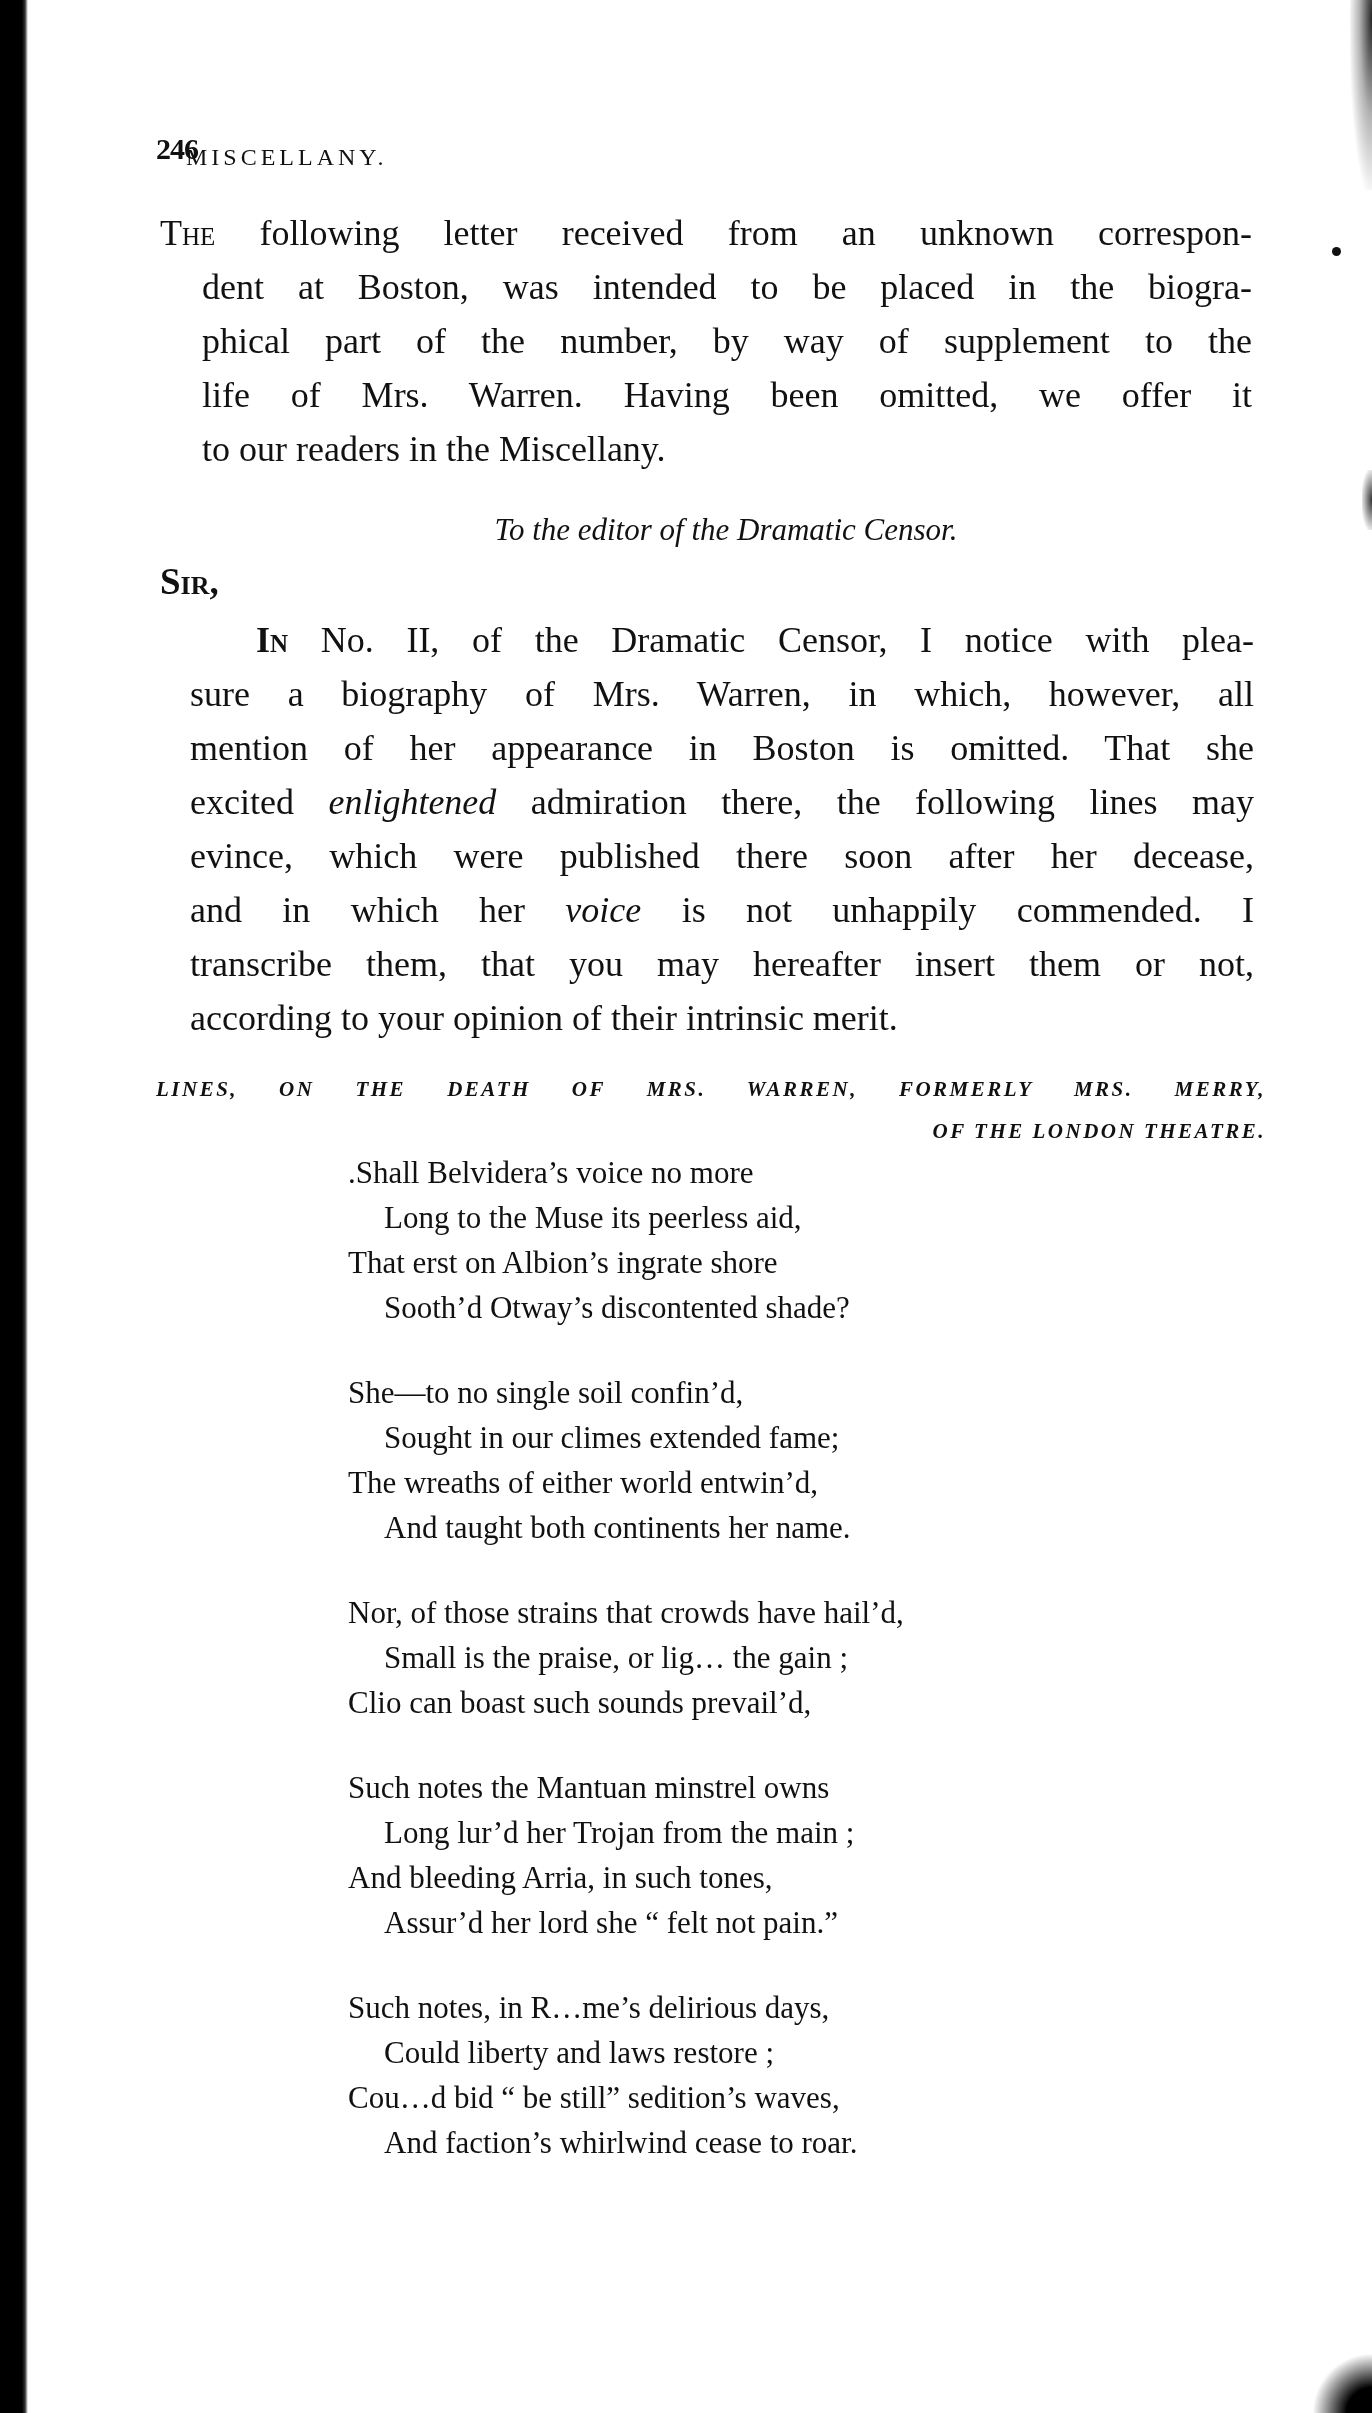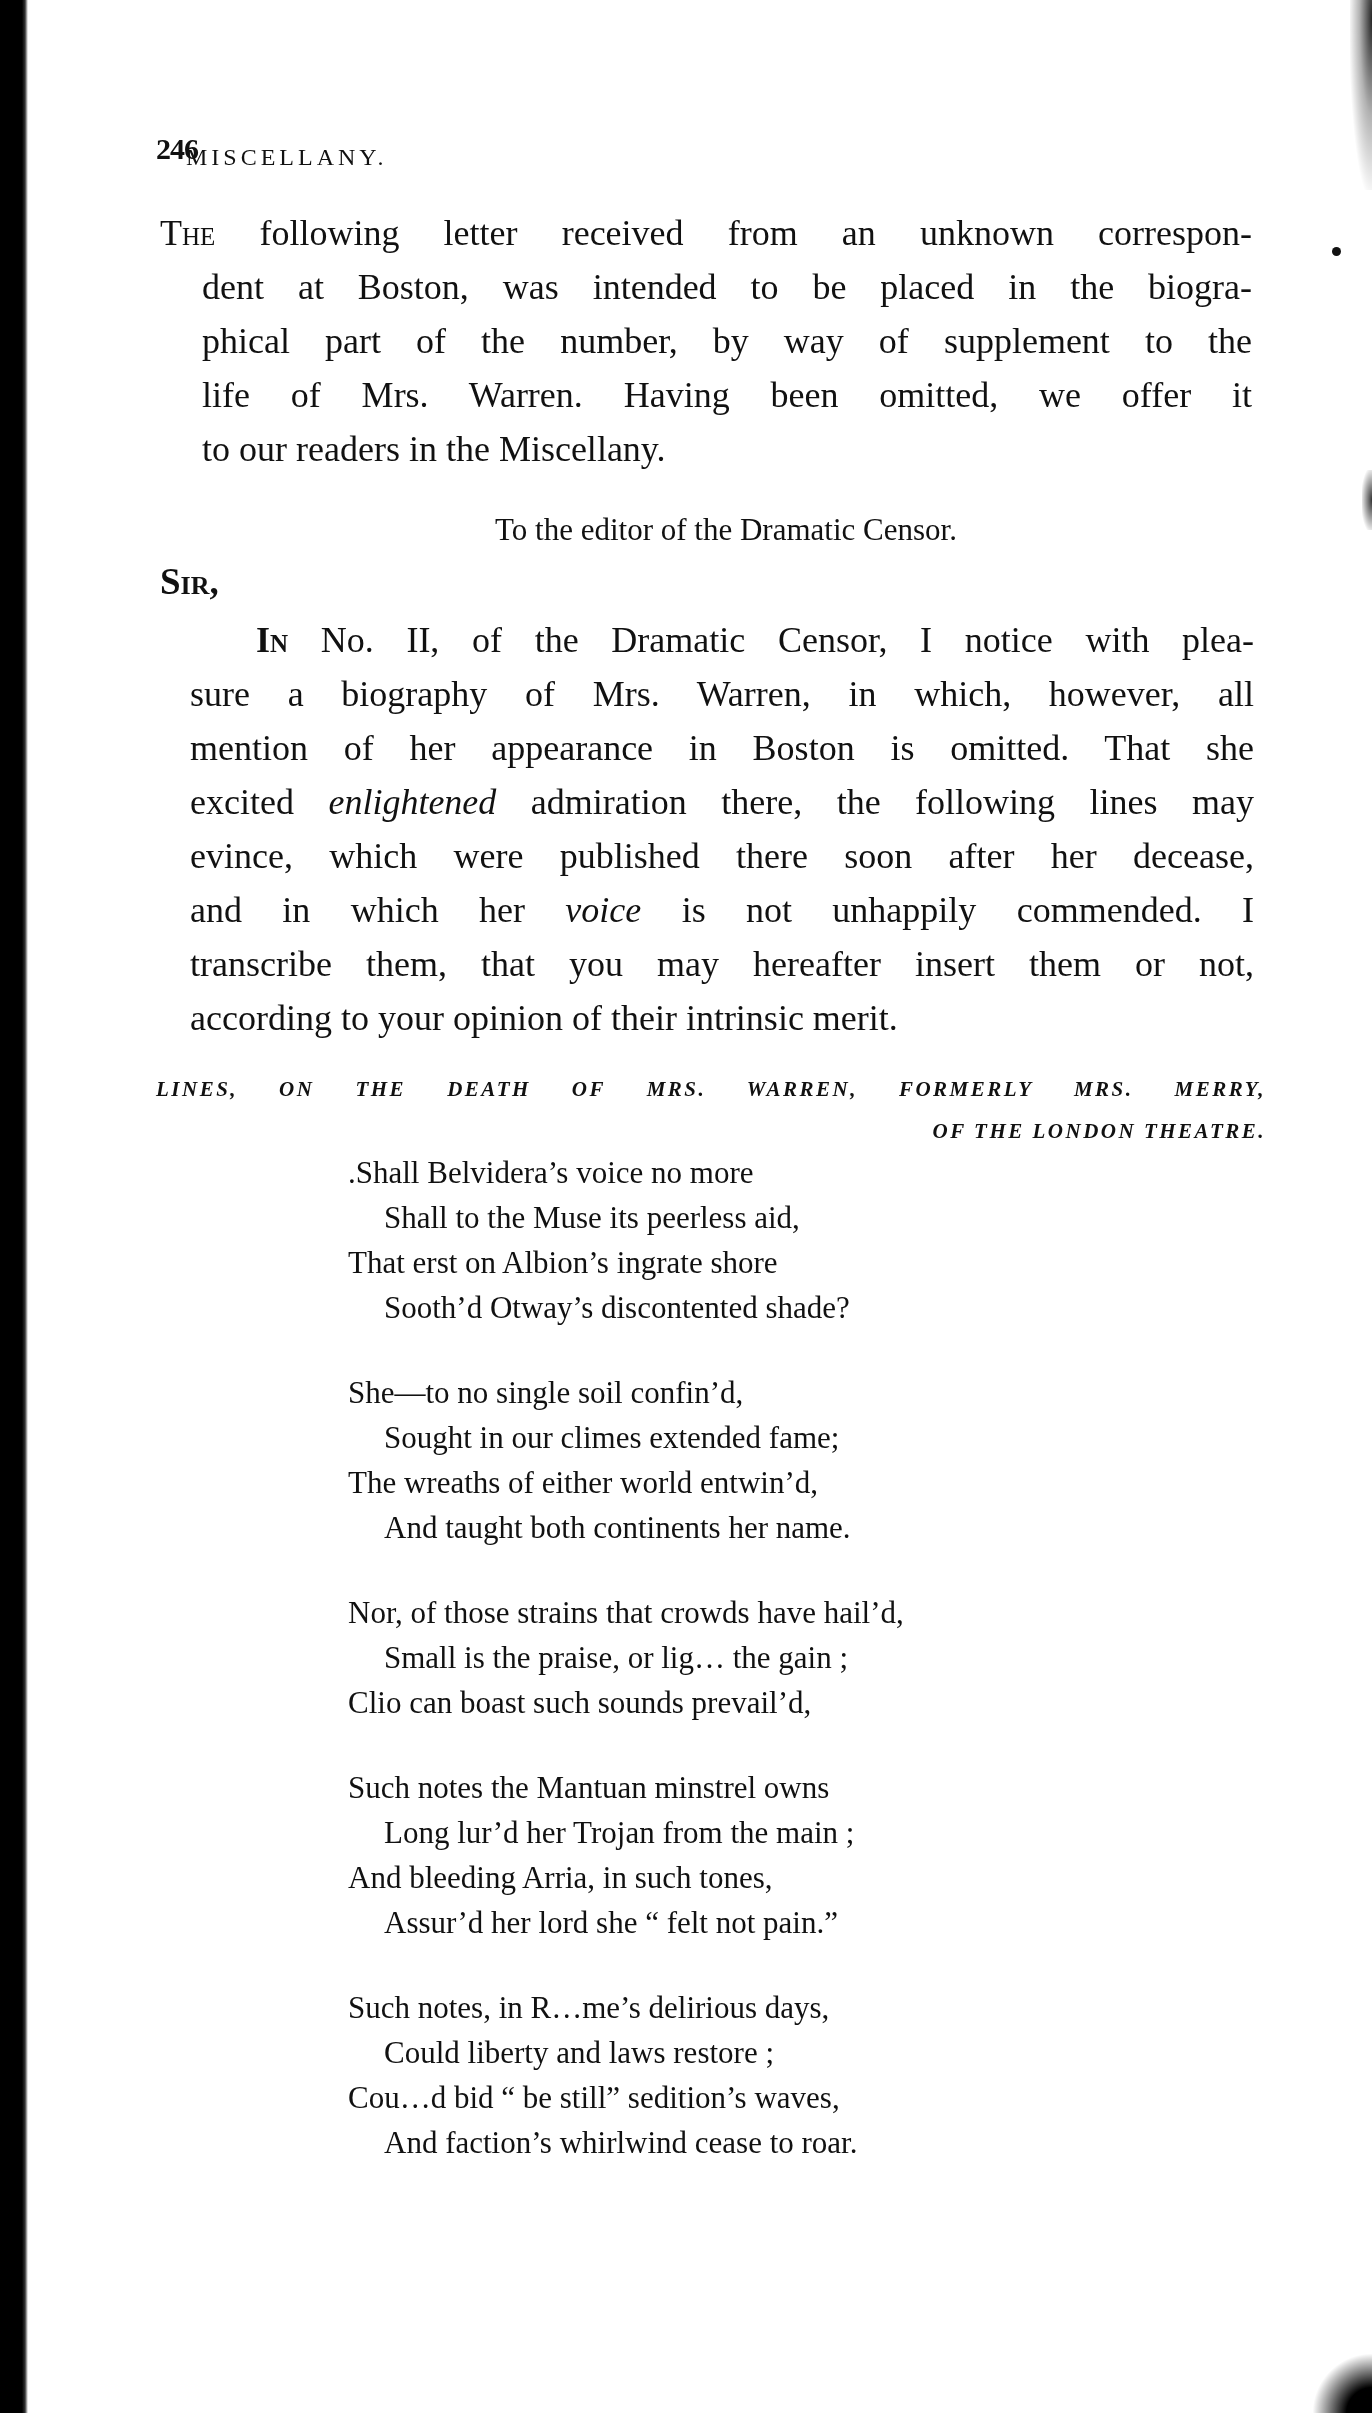--- a/index.html
+++ b/index.html
@@ -55,21 +55,21 @@
       position: absolute; top: 206px; left: 160px; width: 1092px;
       font-size: 36px; line-height: 54px;
     }
     .intro .line { display: block; text-align: justify; text-align-last: justify; white-space: nowrap; }
     .intro .line.indent { padding-left: 42px; }
     .intro .line.last { text-align-last: left; }
     .sc { font-variant: small-caps; }
 
     .address {
       position: absolute; top: 512px; left: 160px; width: 1092px;
-      text-align: center; font-size: 31px;
+      text-align: center; font-style: italic; font-size: 31px;
       padding-left: 40px; box-sizing: border-box;
     }
     .salutation {
       position: absolute; top: 560px; left: 160px;
       font-size: 37px; font-variant: small-caps; font-weight: bold;
     }
 
     .letter {
       position: absolute; top: 613px; left: 158px; width: 1096px;
       font-size: 36px; line-height: 54px;
@@ -131,21 +131,21 @@
 </div>
 
 <div class="poem-title">
   <span class="t1">LINES, ON THE DEATH OF MRS. WARREN, FORMERLY MRS. MERRY,</span>
   <span class="t2">OF THE LONDON THEATRE.</span>
 </div>
 
 <div class="poem">
   <div class="stanza">
     <span class="verse">.Shall Belvidera’s voice no more</span>
-    <span class="verse indent">Shall to the Muse its peerless aid,</span>
+    <span class="verse indent">Long to the Muse its peerless aid,</span>
     <span class="verse">That erst on Albion’s ingrate shore</span>
     <span class="verse indent">Sooth’d Otway’s discontented shade?</span>
   </div>
   <div class="stanza">
     <span class="verse">She—to no single soil confin’d,</span>
     <span class="verse indent">Sought in our climes extended fame;</span>
     <span class="verse">The wreaths of either world entwin’d,</span>
     <span class="verse indent">And taught both continents her name.</span>
   </div>
   <div class="stanza">

